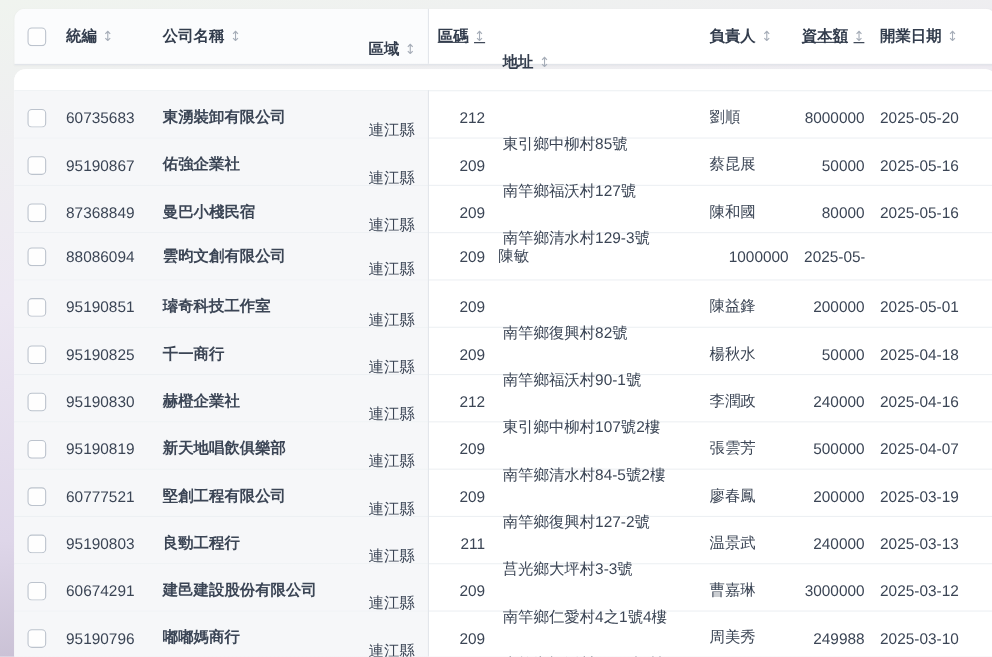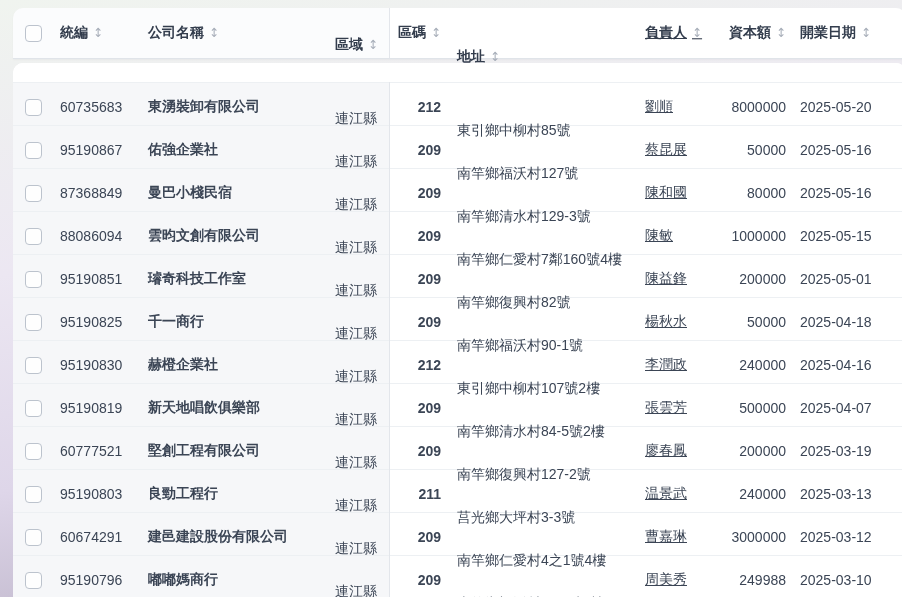--- a/index.html
+++ b/index.html
@@ -31,31 +31,31 @@
   .row{
     height:43px;box-sizing:border-box;border-top:1px solid #edf0f3;
     background:linear-gradient(to right,#f6f7f9 0,#f6f7f9 376px,#ffffff 376px);
   }
   .row .grid{height:42px;}
   .cell{overflow:hidden;white-space:nowrap;}
   .c-check{padding-left:12px;}
   .c-uid{padding-left:7px;}
   .c-name{padding-left:8px;font-weight:bold;}
   .c-region{padding-left:7px;margin-top:24px;}
-  .c-zip{text-align:right;padding-right:8px;font-weight:bold;}
+  .c-zip{text-align:right;padding-right:8px;}
   .c-addr{padding-left:8px;margin-top:48px;}
-  .c-owner{padding-left:4px;text-decoration:underline;}
+  .c-owner{padding-left:4px;}
   .c-capital{text-align:right;}
   .c-date{padding-left:14px;}
   .checkbox{
     display:inline-block;width:15px;height:15px;border:1.5px solid #bcc3cd;
     border-radius:4px;background:#fefefe;vertical-align:middle;cursor:pointer;
   }
   .hcell{font-weight:600;color:#333d4d;cursor:pointer;display:flex;align-items:center;gap:5px;}
-  .hcell.right{justify-content:flex-end;}
+  .hcell.right{justify-content:flex-end;text-decoration:underline;}
   .sort-icon{
     color:#a6adb8;font-size:12px;line-height:1;font-weight:400;
     font-family:"DejaVu Sans",sans-serif;transform:scaleY(1.05);
   }
   .num{color:#3b4555;}
 </style>
 </head>
 <body>
 
 <div class="card header-card">
@@ -161,21 +161,20 @@
 
   <div class="row">
     <div class="grid">
       <div class="cell c-check">
         <span class="checkbox"></span>
       </div>
       <div class="cell c-uid num">88086094</div>
       <div class="cell c-name">雲昀文創有限公司</div>
       <div class="cell c-region">連江縣</div>
       <div class="cell c-zip num">209</div>
-      <div class="cell c-addr">南竿鄉仁愛村7鄰160號4樓</div>
       <div class="cell c-owner">陳敏</div>
       <div class="cell c-capital num">1000000</div>
       <div class="cell c-date num">2025-05-15</div>
     </div>
   </div>
 
   <div class="row">
     <div class="grid">
       <div class="cell c-check">
         <span class="checkbox"></span>

